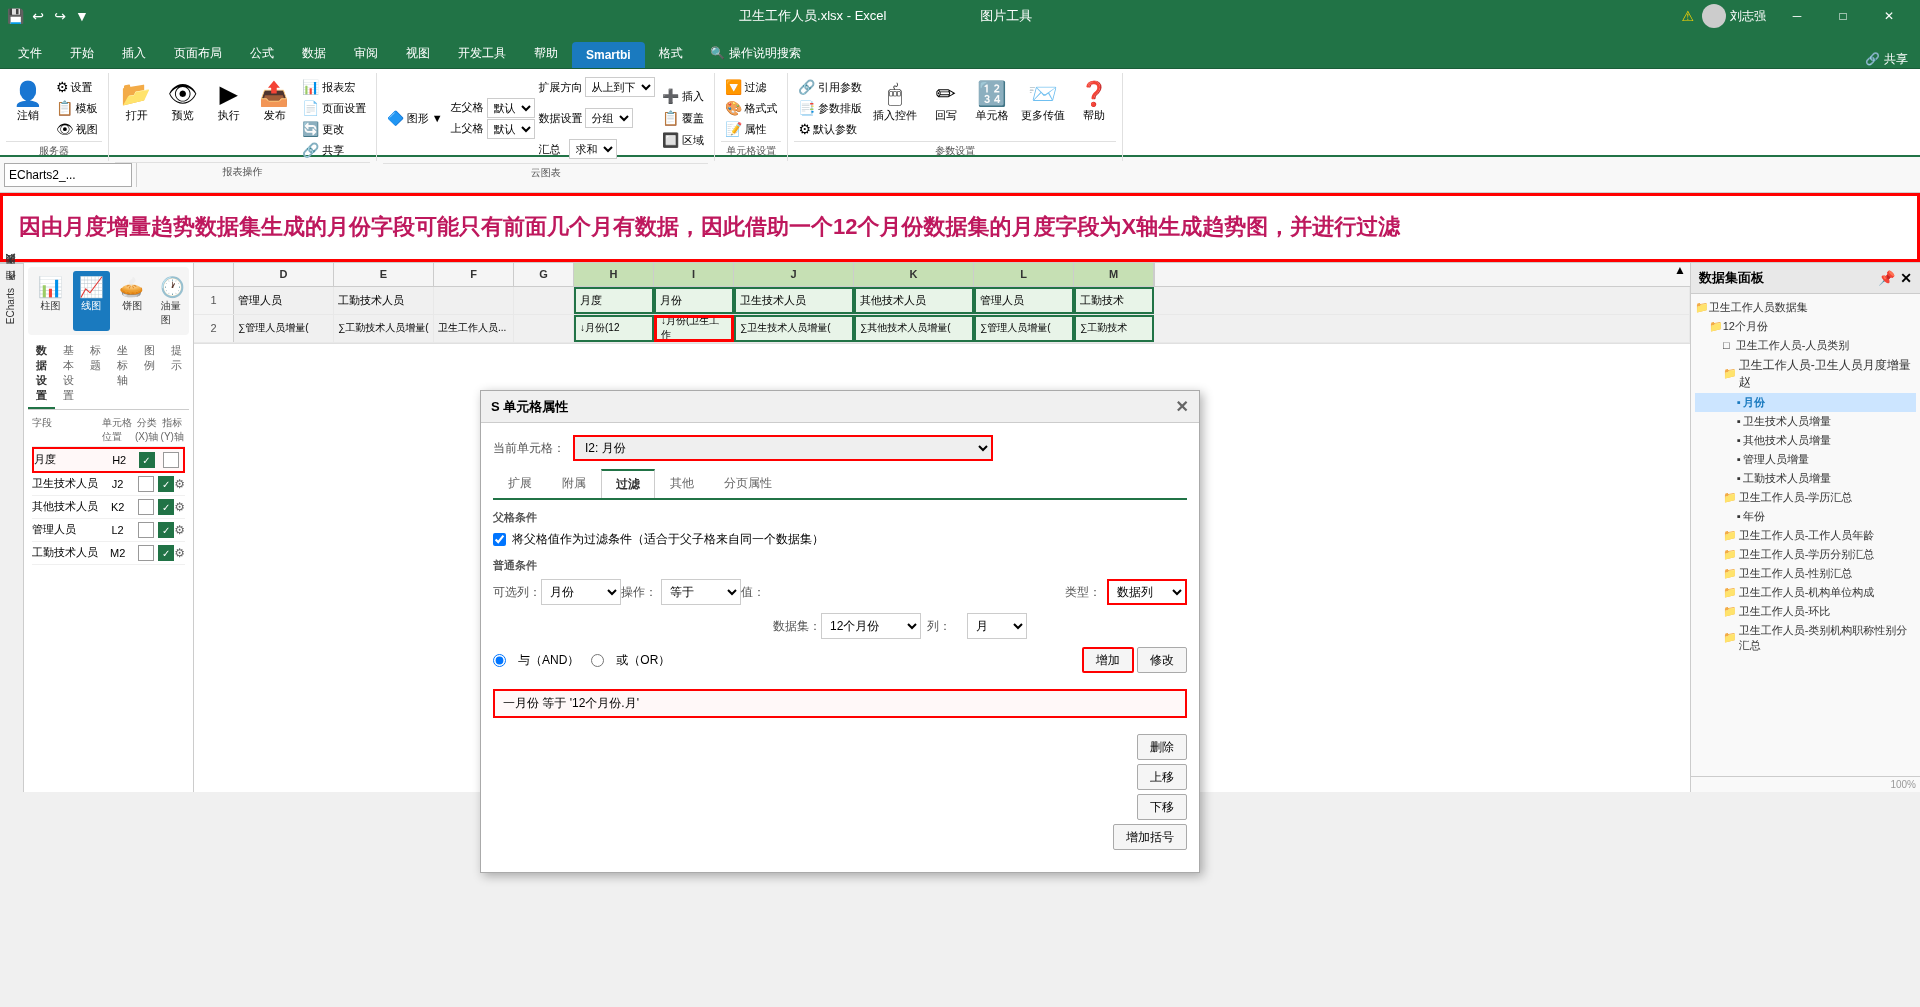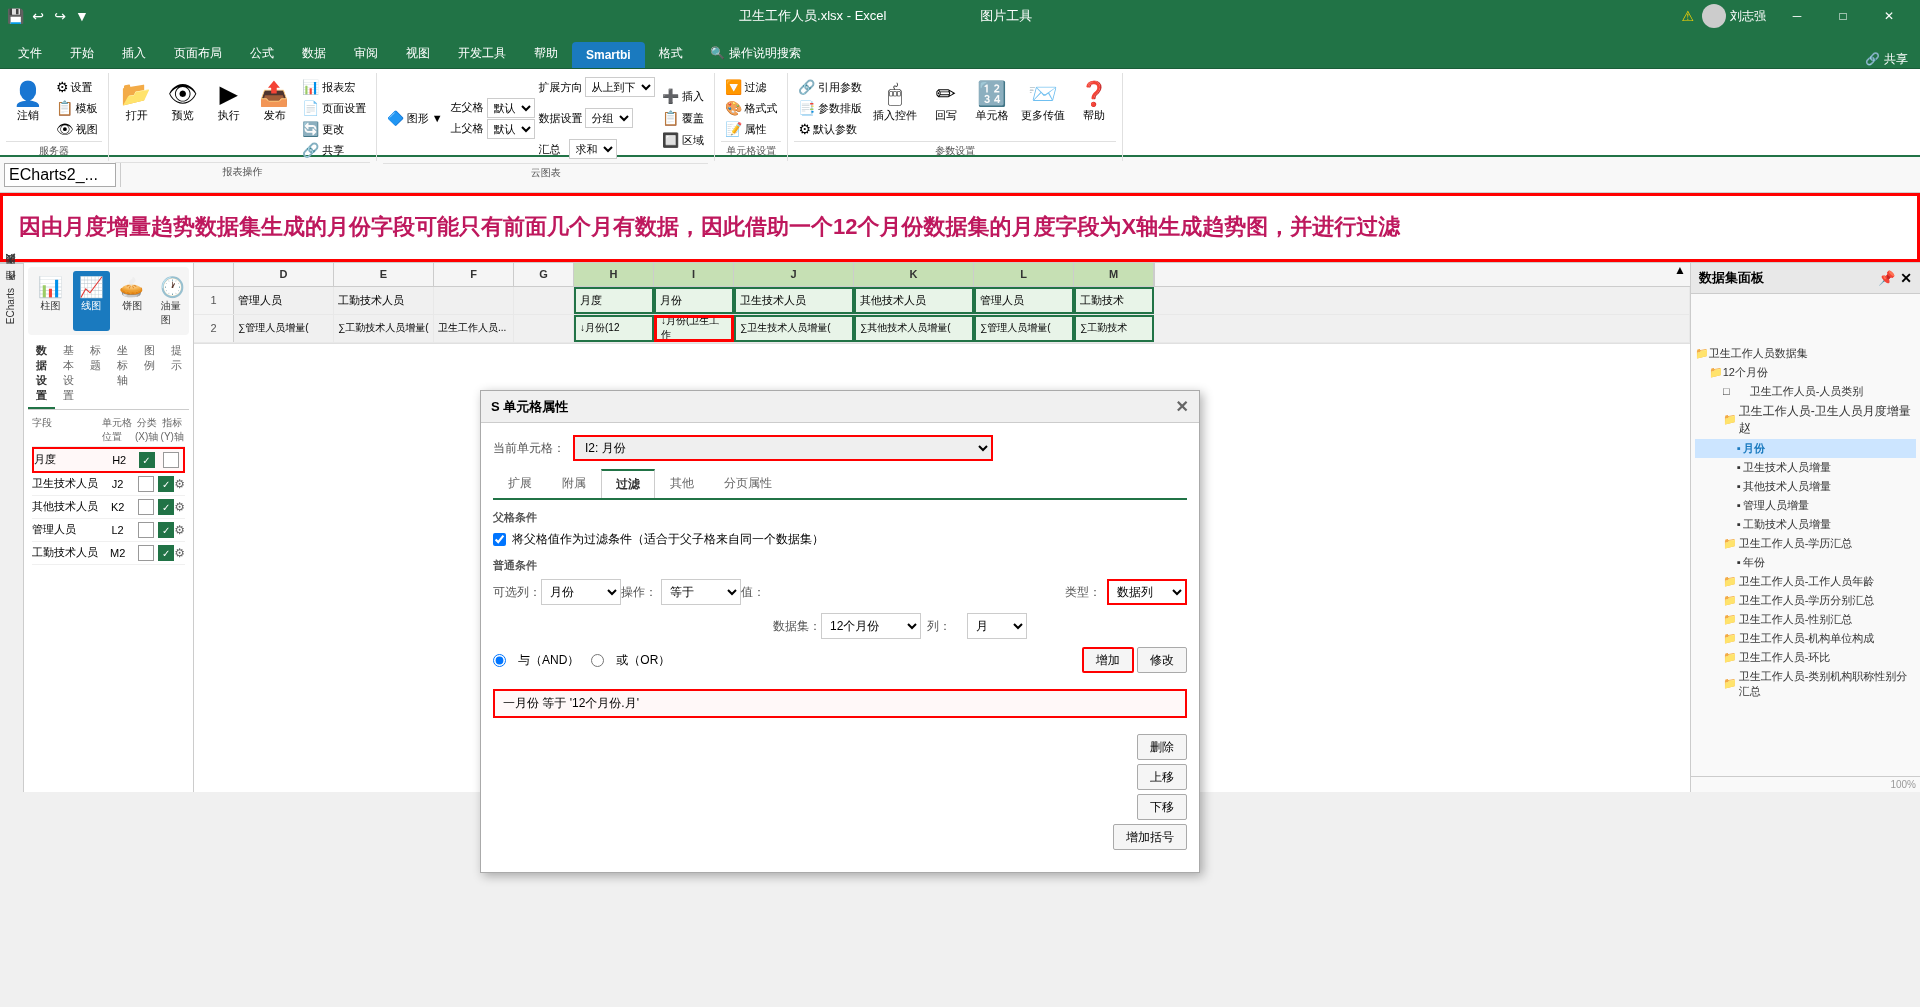--- a/index.html
+++ b/index.html
@@ -56,25 +56,25 @@
     
     .formula-bar {
       background: #f8f8f8;
       border-bottom: 1px solid #d0d0d0;
       height: 36px;
       display: flex;
       align-items: center;
       padding: 0 4px;
     }
     .name-box {
-      width: 112px;
+      width: 128px;
       height: 24px;
       border: 1px solid #aaa;
       padding: 2px 4px;
-      font-size: 16px;
+      font-size: 12px;
       background: white;
     }
     .formula-bar-sep { width: 1px; background: #ccc; height: 24px; margin: 0 4px; }
 
     
     .annotation-bar {
       background: white;
       border: 3px solid red;
       padding: 16px 16px;
       font-size: 22px;
@@ -286,21 +286,20 @@
     .dataset-select { height: 26px; border: 1px solid #ccc; background: white; padding: 2px 4px; font-size: 12px; min-width: 100px; }
     .col-select { height: 26px; border: 1px solid #ccc; background: white; padding: 2px 4px; font-size: 12px; min-width: 60px; }
 
     
     .right-panel {
       width: 230px;
       background: #f9f9f9;
       border-left: 1px solid #ccc;
       display: flex;
       flex-direction: column;
-      gap: 46px;
     }
     .right-panel-header {
       background: #e8e8e8;
       border-bottom: 1px solid #ccc;
       padding: 6px 8px;
       display: flex;
       align-items: center;
       justify-content: space-between;
       font-size: 13px;
       font-weight: bold;
@@ -799,21 +798,21 @@
         <div class="tree-item">
           <span>📁</span>
           <span style="font-size: 11px;">卫生工作人员数据集</span>
         </div>
         <div class="tree-item" style="padding-left: 14px;">
           <span>📁</span>
           <span style="font-size: 11px;">12个月份</span>
         </div>
         <div class="tree-item" style="padding-left: 28px;">
           <span>□</span>
-          <span style="font-size: 11px; margin-left: 20px;">卫生工作人员-人员类别</span>
+          <span style="font-size: 11px; margin-left: 6px;">卫生工作人员-人员类别</span>
         </div>
         <div class="tree-item" style="padding-left: 28px;">
           <span>📁</span>
           <span style="font-size: 12px; margin-left: 2px;">卫生工作人员-卫生人员月度增量赵</span>
         </div>
         <div class="tree-item active-item selected" style="padding-left: 42px; background: #cce5ff;">
           <span>▪</span>
           <span style="font-size: 11px; margin-left: 2px; color: #1a7abf; font-weight: bold;">月份</span>
         </div>
         <div class="tree-item" style="padding-left: 42px;">

